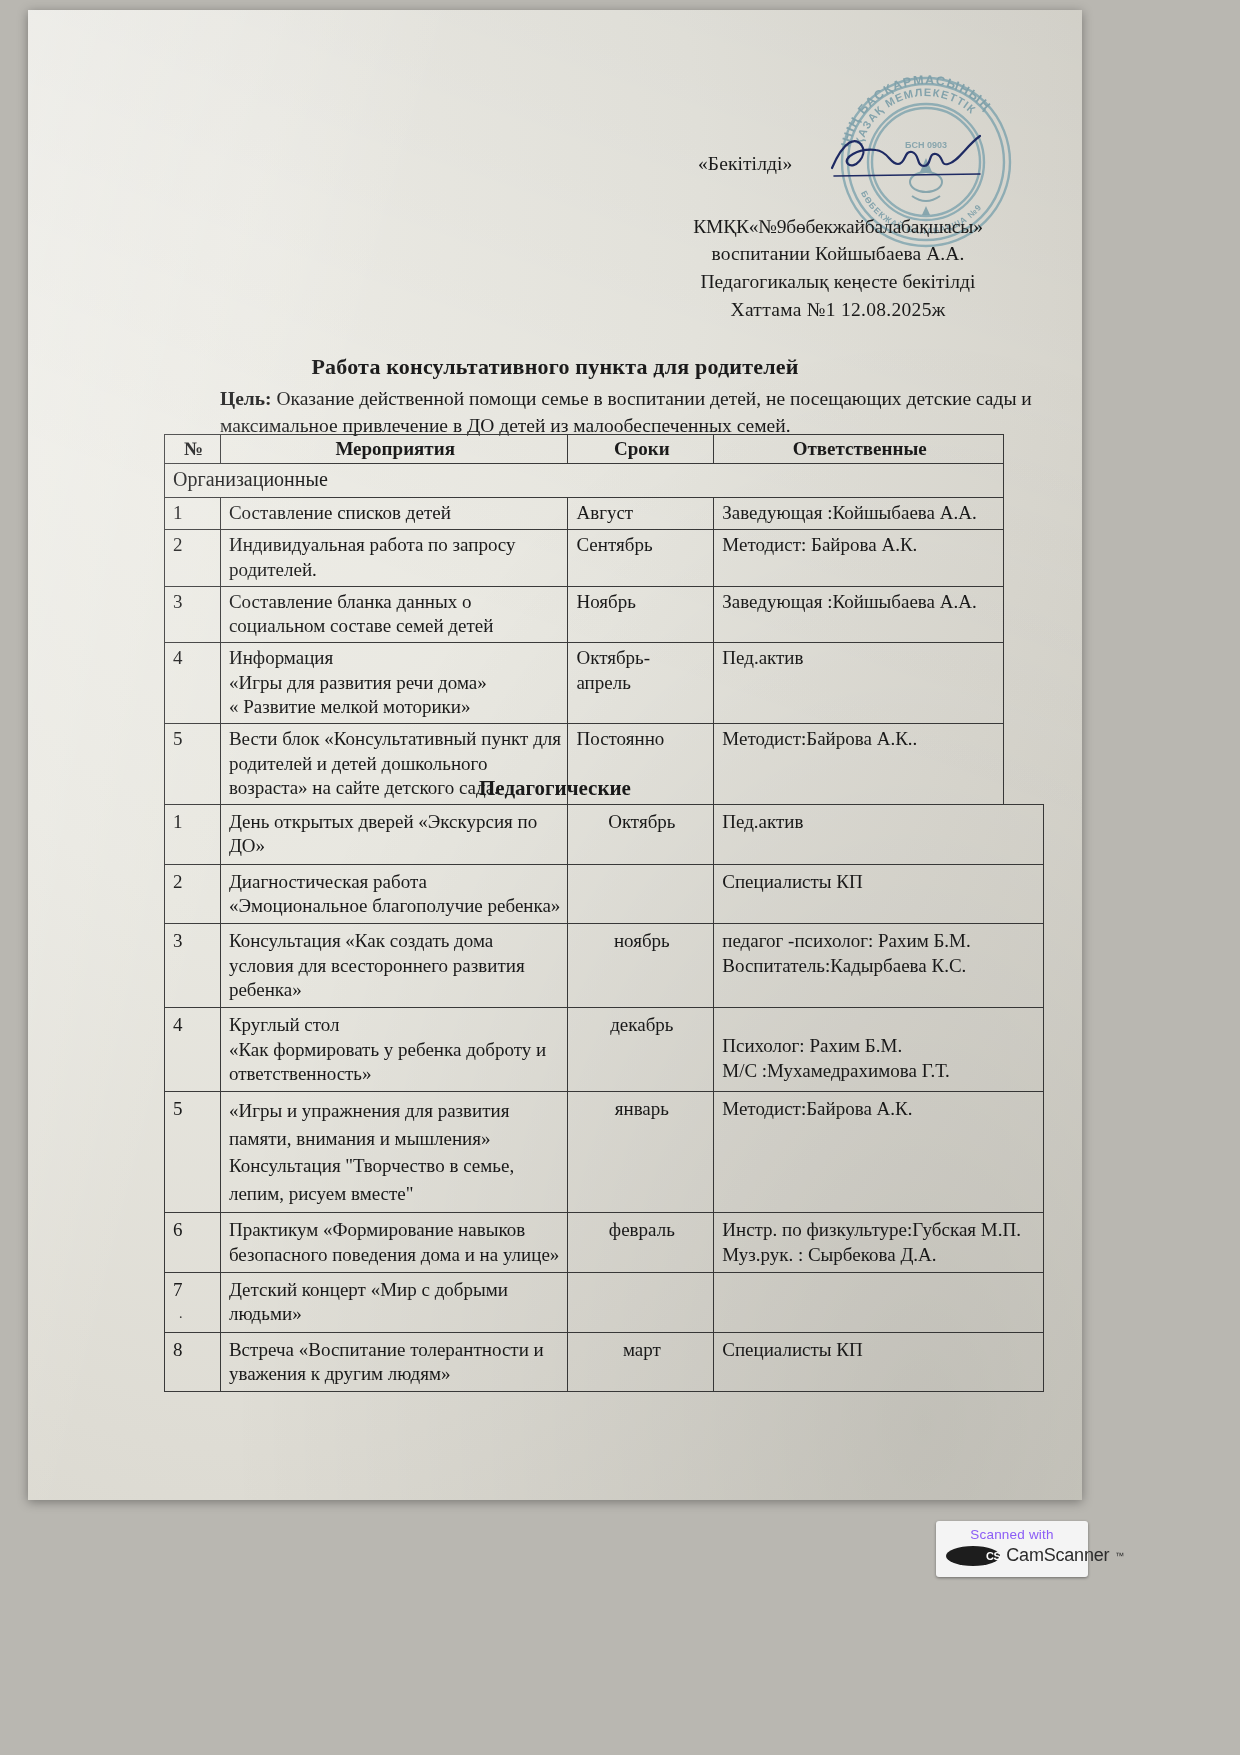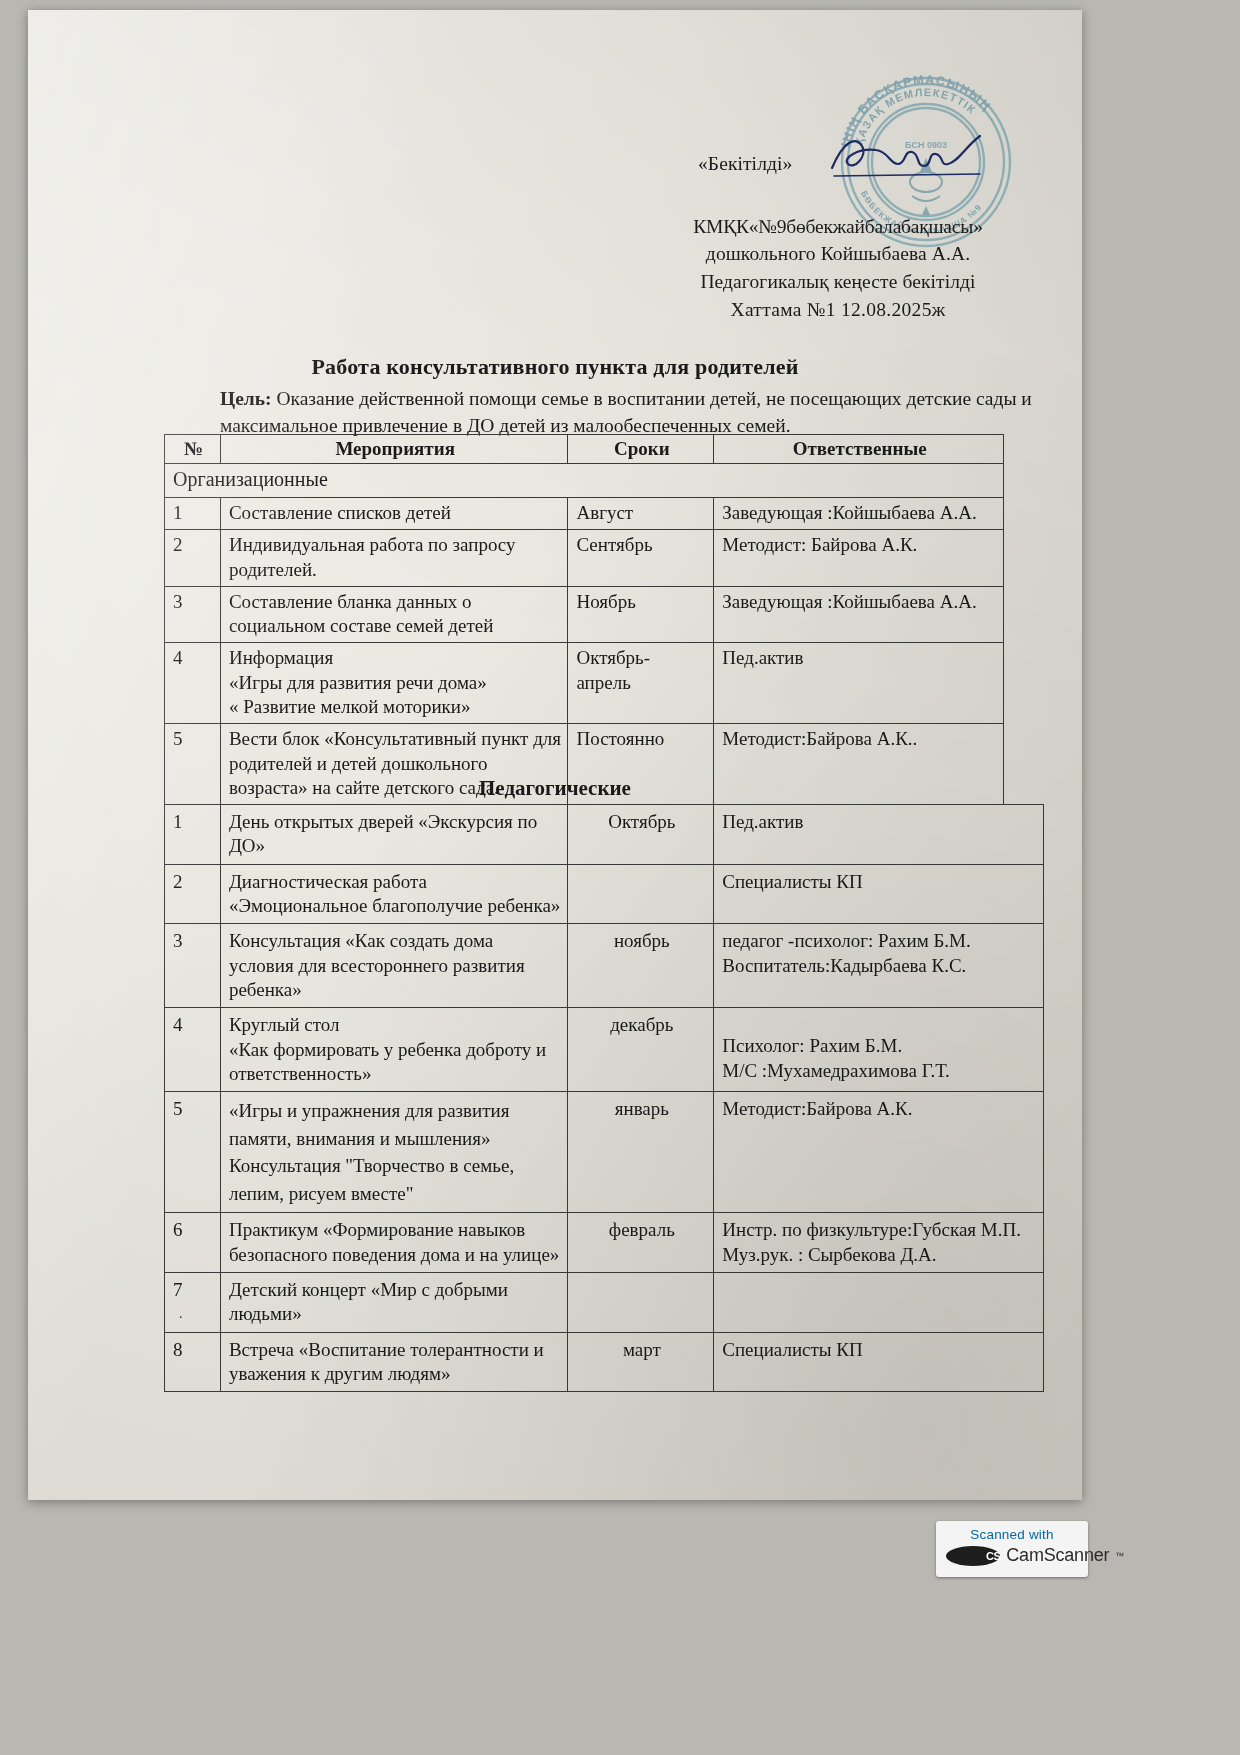--- a/index.html
+++ b/index.html
@@ -189,21 +189,21 @@
     background: #f4f4f4;
     border-radius: 3px;
     box-shadow: 0 1px 3px rgba(0,0,0,.4);
     font-family: "Liberation Sans", sans-serif;
     color: #2b2b2b;
     padding: 6px 10px 6px 10px;
     box-sizing: border-box;
   }
   .cs-badge .cs-top {
     font-size: 13.5px;
-    color: #0369a1;
+    color: #8b5cf6;
     text-align: center;
     letter-spacing: .2px;
   }
   .cs-badge .cs-bottom {
     display: flex;
     align-items: center;
     gap: 6px;
     margin-top: 3px;
   }
   .cs-logo {
@@ -270,21 +270,21 @@
           <path d="M4,38 C16,10 28,6 34,16 C40,26 26,40 20,34 C14,28 30,18 48,20
                    C60,21 62,34 70,34 C78,34 76,20 84,22 C92,24 88,36 96,36
                    C104,36 100,22 108,24 C116,26 112,36 120,34 C130,32 138,16 152,6"></path>
           <path d="M6,46 L152,44" stroke-width="1.6"></path>
         </g>
       </svg>
 
       <div class="approval">
         <div class="ln l1">«Бекітілді»</div>
         <div class="ln l2">КМҚК«№9бөбекжайбалабақшасы»</div>
-        <div class="ln l3">дошкольного Койшыбаева А.А.</div>
+        <div class="ln l3">воспитании Койшыбаева А.А.</div>
         <div class="ln l4">Педагогикалық  кеңесте бекітілді</div>
         <div class="ln l5">Хаттама №1    12.08.2025ж</div>
       </div>
 
       <div class="doc-title">Работа консультативного пункта для родителей</div>
 
       <div class="aim">
         <b>Цель:</b><span> Оказание действенной помощи семье в воспитании детей, не посещающих детские сады и максимальное привлечение в ДО детей из малообеспеченных семей.</span>
       </div>
 

